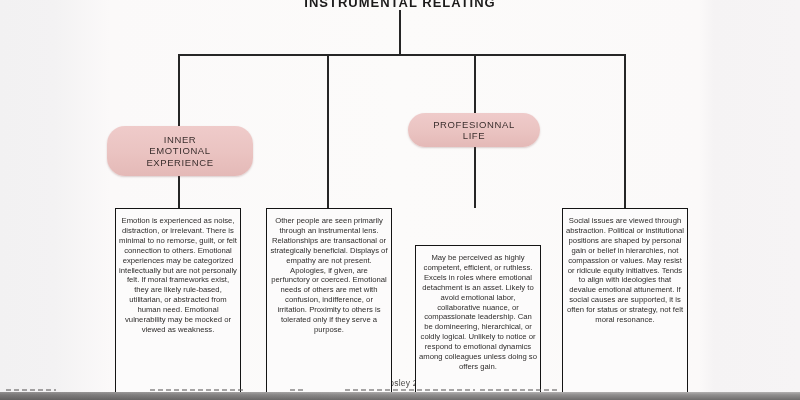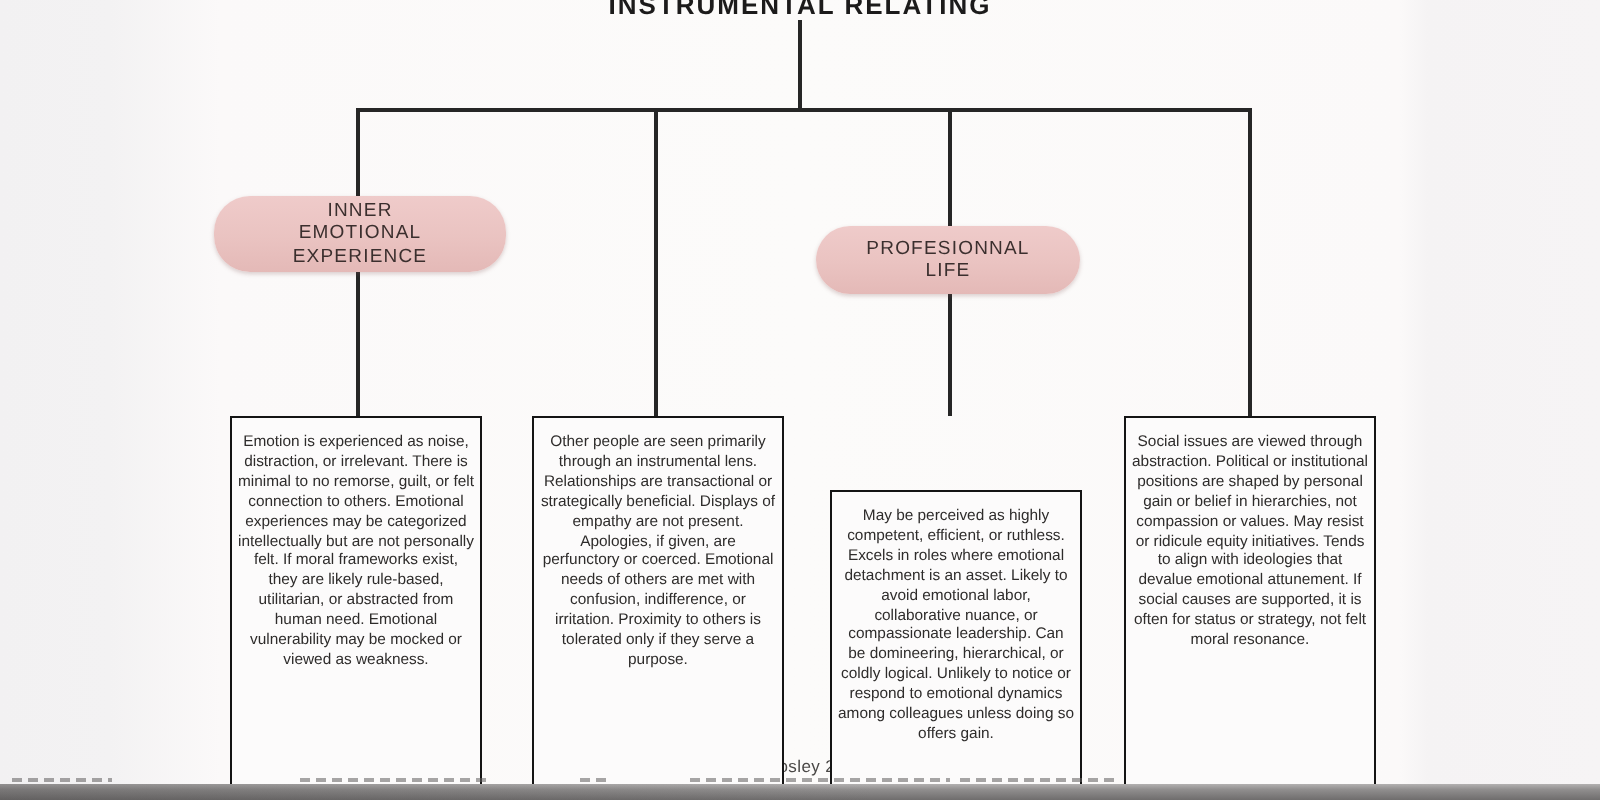--- a/index.html
+++ b/index.html
@@ -48,21 +48,21 @@
 
   <div class="title">INSTRUMENTAL RELATING</div>
 
   <div class="line" style="left:399px;top:10px;width:2px;height:46px;"></div>
   <div class="line" style="left:178px;top:54px;width:448px;height:2px;"></div>
   <div class="line" style="left:178px;top:55px;width:2px;height:153px;"></div>
   <div class="line" style="left:327px;top:55px;width:2px;height:153px;"></div>
   <div class="line" style="left:474px;top:55px;width:2px;height:153px;"></div>
   <div class="line" style="left:624px;top:55px;width:2px;height:153px;"></div>
 
-  <div class="pill" style="left:107px;top:98px;width:146px;height:38px;">INNER
+  <div class="pill" style="left:107px;top:126px;width:146px;height:50px;">INNER
 EMOTIONAL
 EXPERIENCE</div>
   <div class="pill" style="left:408px;top:113px;width:132px;height:34px;">PROFESIONNAL
 LIFE</div>
 
   <div class="box" style="left:115px;">Emotion is experienced as noise, distraction, or irrelevant. There is minimal to no remorse, guilt, or felt connection to others. Emotional experiences may be categorized intellectually but are not personally felt. If moral frameworks exist, they are likely rule-based, utilitarian, or abstracted from human need. Emotional vulnerability may be mocked or viewed as weakness.</div>
   <div class="box" style="left:266px;">Other people are seen primarily through an instrumental lens. Relationships are transactional or strategically beneficial. Displays of empathy are not present. Apologies, if given, are perfunctory or coerced. Emotional needs of others are met with confusion, indifference, or irritation. Proximity to others is tolerated only if they serve a purpose.</div>
   <div class="box" style="left:415px;margin-top:37px;">May be perceived as highly competent, efficient, or ruthless. Excels in roles where emotional detachment is an asset. Likely to avoid emotional labor, collaborative nuance, or compassionate leadership. Can be domineering, hierarchical, or coldly logical. Unlikely to notice or respond to emotional dynamics among colleagues unless doing so offers gain.</div>
   <div class="box" style="left:562px;">Social issues are viewed through abstraction. Political or institutional positions are shaped by personal gain or belief in hierarchies, not compassion or values. May resist or ridicule equity initiatives. Tends to align with ideologies that devalue emotional attunement. If social causes are supported, it is often for status or strategy, not felt moral resonance.</div>
 

